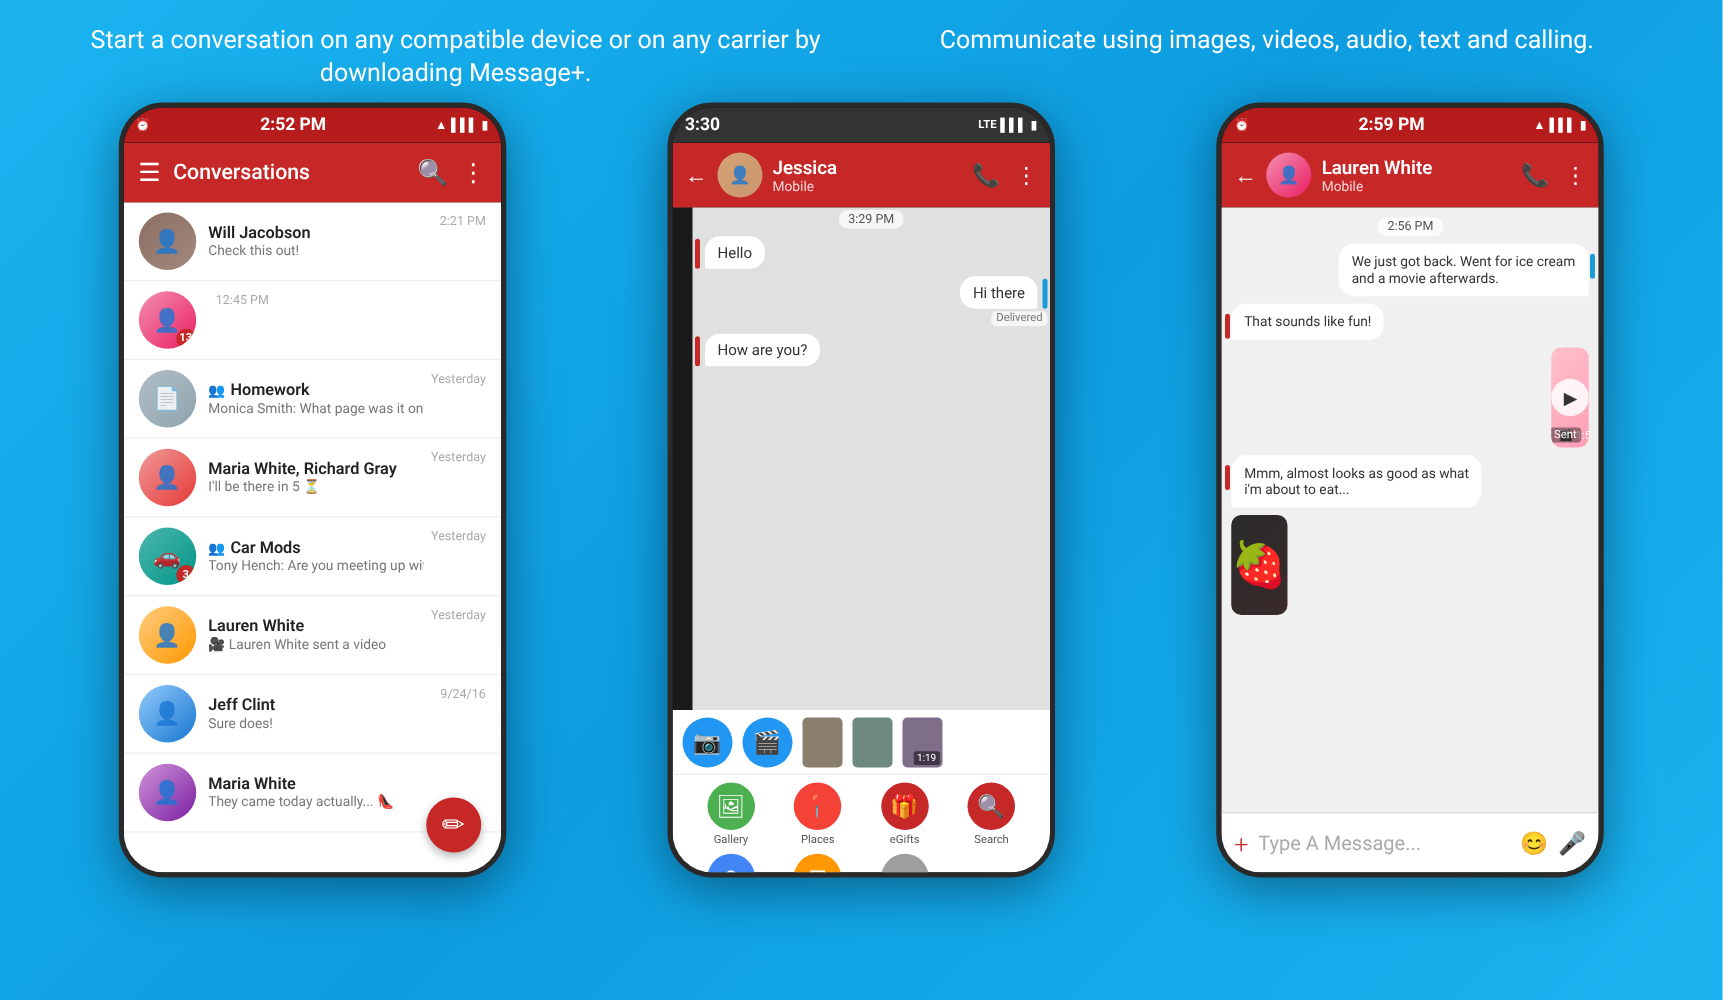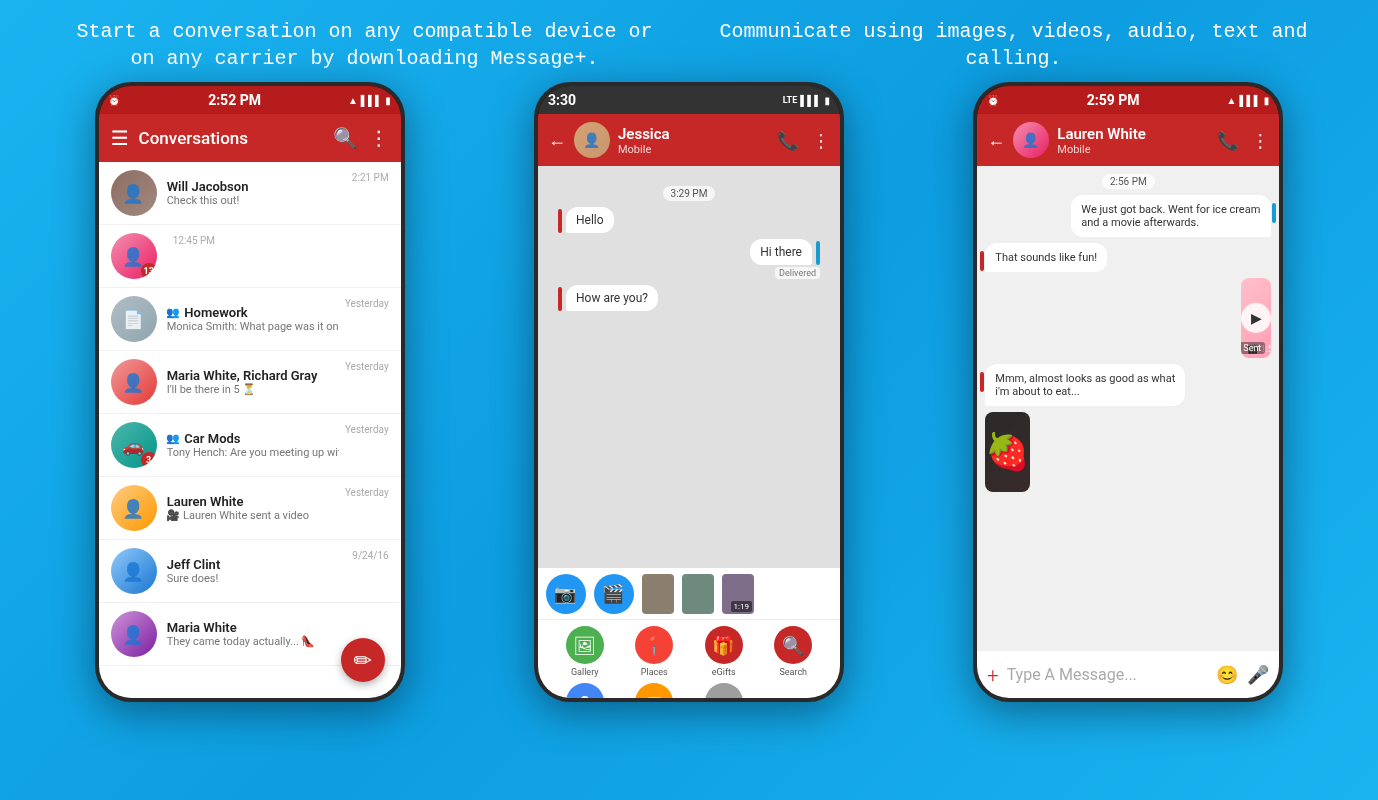--- a/index.html
+++ b/index.html
@@ -14,21 +14,20 @@
       align-items: center;
     }
 
     
     .header-row {
       display: flex;
       width: 100%;
       justify-content: space-around;
       padding: 18px 40px 10px;
       flex-shrink: 0;
-      font-family: Liberation Mono, monospace;
     }
     .header-col {
       flex: 1;
       text-align: center;
       padding: 0 20px;
       color: white;
       font-size: 20px;
       line-height: 1.35;
       font-weight: 400;
     }
@@ -192,24 +191,25 @@
     }
     .chat-contact-info { flex: 1; }
     .chat-contact-name { color: white; font-size: 15px; font-weight: 600; }
     .chat-contact-sub { color: rgba(255,255,255,0.8); font-size: 11px; }
     .chat-toolbar-icons { display: flex; gap: 12px; color: white; font-size: 18px; }
 
     .chat-body {
       background: #e0e0e0;
       height: calc(100% - 52px - 120px);
       overflow: hidden;
-      padding: 20px;
+      padding: 2px;
       display: flex;
       flex-direction: column;
       gap: 6px;
+      margin-left: 16px;
     }
 
     .time-bubble {
       text-align: center;
       font-size: 10px;
       color: #555;
       background: rgba(255,255,255,0.7);
       border-radius: 10px;
       padding: 2px 8px;
       align-self: center;

